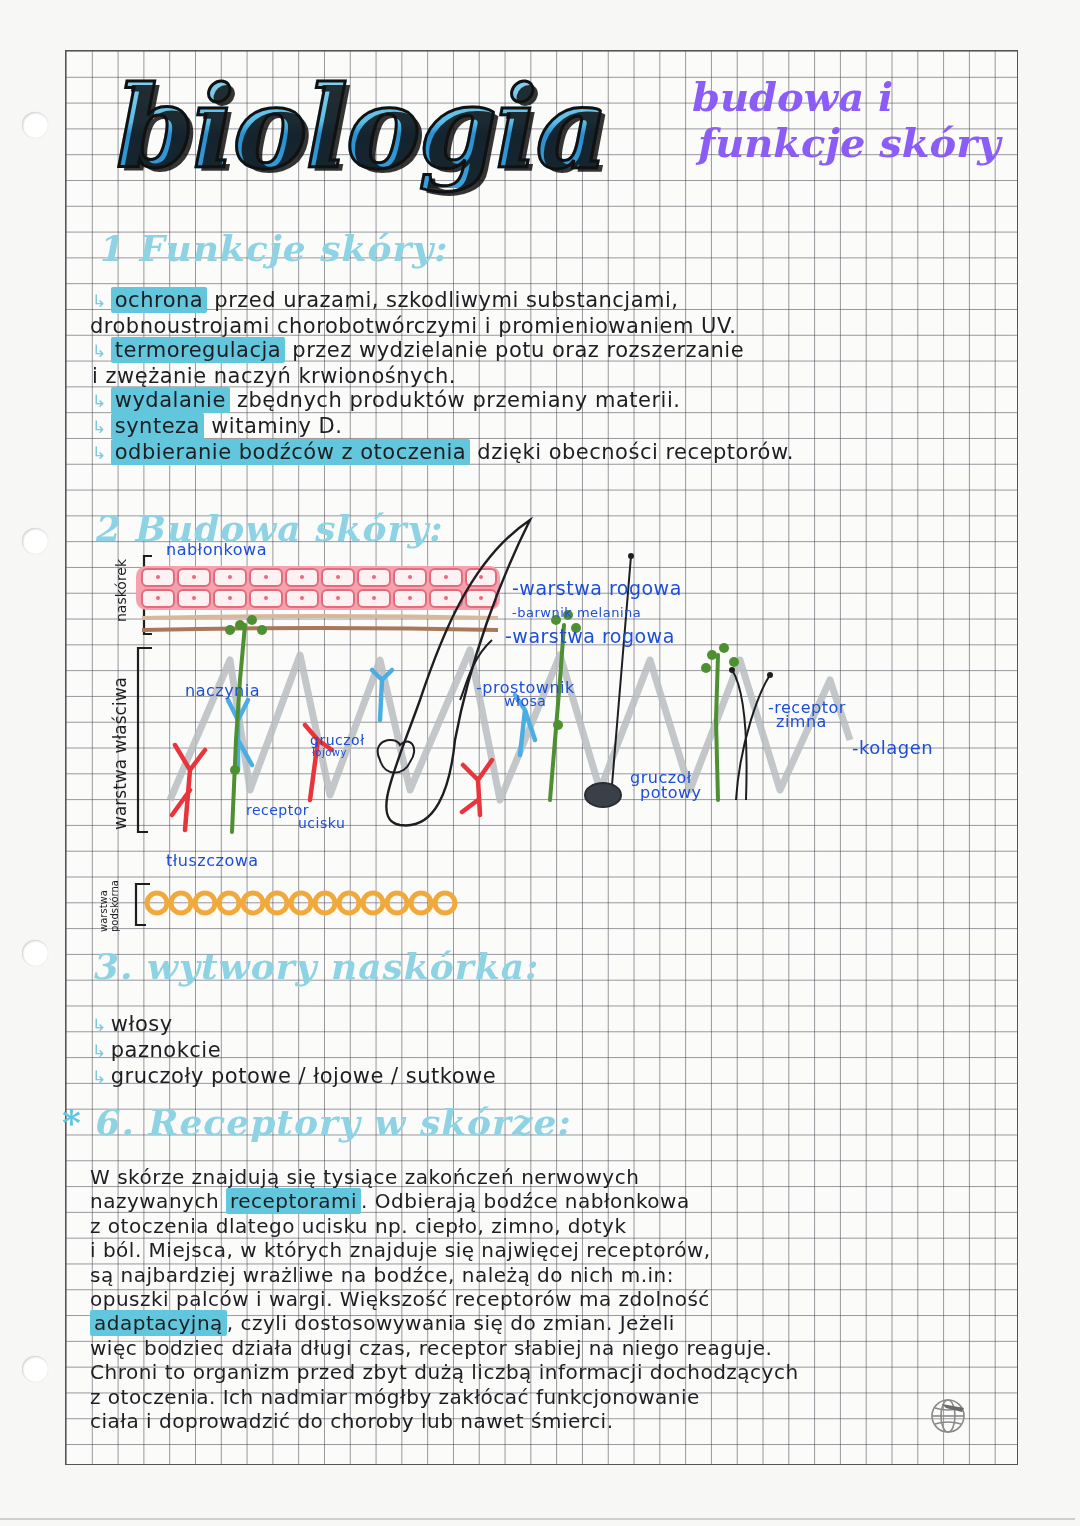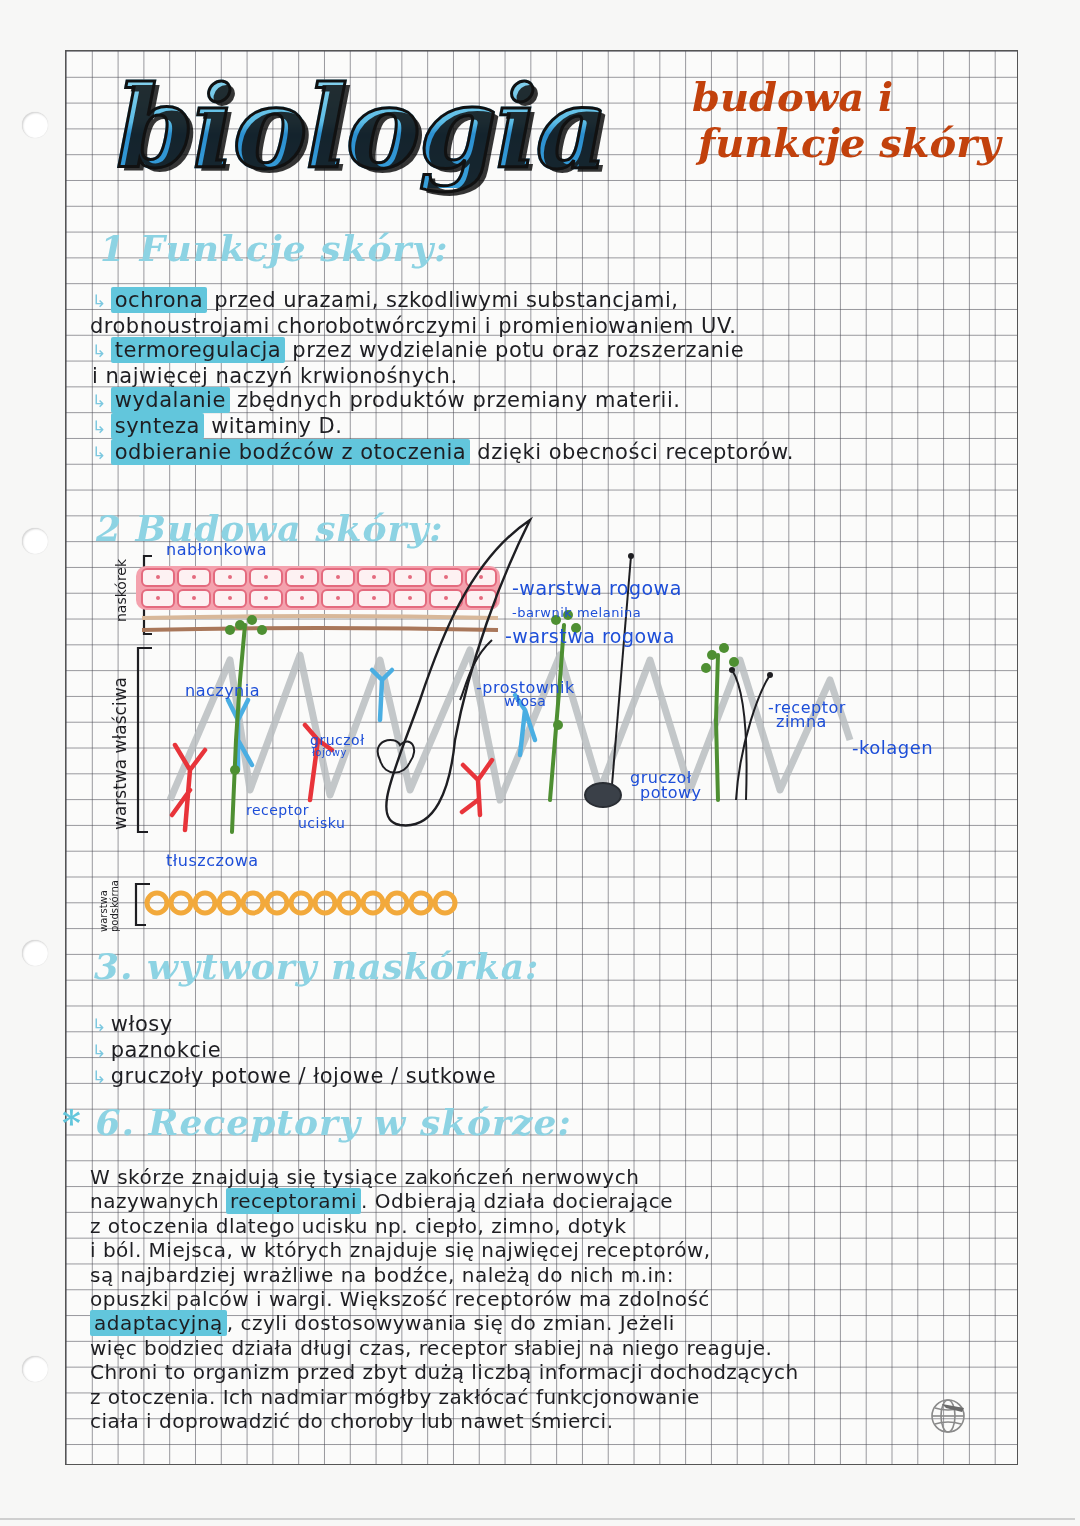--- a/index.html
+++ b/index.html
@@ -39,21 +39,21 @@
     background: linear-gradient(to bottom, #8fd6ee 0%, #5cbde6 45%, #2b8fd0 55%, #3aa2dc 100%);
     -webkit-background-clip: text; background-clip: text;
     -webkit-text-fill-color: transparent;
     -webkit-text-stroke: 3px #111;
     text-shadow: 5px 4px 0 rgba(17,17,17,0.85);
     margin-left: 18px;
   }
   .title-sub {
     position: absolute; left: 692px; top: 74px; width: 330px;
     font-family: "DejaVu Serif", serif; font-style: italic; font-weight: bold;
-    font-size: 40px; line-height: 46px; color: #c2410c; text-align: left;
+    font-size: 40px; line-height: 46px; color: #8b5cf6; text-align: left;
   }
   .title-sub .l2 { display: block; padding-left: 6px; }
   .section-h {
     position: absolute;
     font-family: "DejaVu Serif", serif; font-weight: bold; font-style: italic;
     font-size: 36px; line-height: 40px; color: #8dd3e3; letter-spacing: 1px;
   }
   .lines { position: absolute; left: 92px; font-size: 21px; line-height: 24.6px; white-space: nowrap; }
   .arrow { color: #7cc8e0; font-size: 17px; margin-right: 4px; }
   .hl { background: #62c6dc; padding: 1px 4px; border-radius: 2px; }
@@ -85,21 +85,21 @@
 
 <div class="section-h" style="left:100px; top:228px;">1 Funkcje skóry:</div>
 <div class="lines hand" style="top:288px;">
   <span class="dline" style="padding-left:0;">
     <span class="arrow">↳</span><span class="hl">ochrona</span> <span>przed urazami, szkodliwymi substancjami,</span>
   </span>
   <span class="dline" style="margin-left:-2px;">drobnoustrojami chorobotwórczymi i promieniowaniem UV.</span>
   <span class="dline">
     <span class="arrow">↳</span><span class="hl">termoregulacja</span> <span>przez wydzielanie potu oraz rozszerzanie</span>
   </span>
-  <span class="dline">i najwięcej naczyń krwionośnych.</span>
+  <span class="dline">i zwężanie naczyń krwionośnych.</span>
   <span class="dline">
     <span class="arrow">↳</span><span class="hl">wydalanie</span> <span>zbędnych produktów przemiany materii.</span>
   </span>
   <span class="dline">
     <span class="arrow">↳</span><span class="hl">synteza</span> <span>witaminy D.</span>
   </span>
   <span class="dline">
     <span class="arrow">↳</span><span class="hl">odbieranie bodźców z otoczenia</span> <span>dzięki obecności receptorów.</span>
   </span>
 </div>
@@ -260,21 +260,21 @@
   <span class="dline"><span class="arrow">↳</span><span>paznokcie</span></span>
   <span class="dline"><span class="arrow">↳</span><span>gruczoły potowe / łojowe / sutkowe</span></span>
 </div>
 
 <div class="section-h" style="left:62px; top:1102px;">
   <span style="color:#62c6dc;">*</span>
   <span>6. Receptory w skórze:</span>
 </div>
 <div class="para hand">
   <span class="dline"><span>W skórze znajdują się tysiące zakończeń nerwowych</span></span>
-  <span class="dline"><span>nazywanych </span><span class="hl">receptorami</span><span>. Odbierają działa docierające</span></span>
+  <span class="dline"><span>nazywanych </span><span class="hl">receptorami</span><span>. Odbierają bodźce nabłonkowa</span></span>
   <span class="dline"><span>z otoczenia dlatego ucisku np. ciepło, zimno, dotyk</span></span>
   <span class="dline"><span>i ból. Miejsca, w których znajduje się najwięcej receptorów,</span></span>
   <span class="dline"><span>są najbardziej wrażliwe na bodźce, należą do nich m.in:</span></span>
   <span class="dline"><span>opuszki palców i wargi. Większość receptorów ma zdolność</span></span>
   <span class="dline"><span class="hl">adaptacyjną</span><span>, czyli dostosowywania się do zmian. Jeżeli</span></span>
   <span class="dline"><span>więc bodziec działa długi czas, receptor słabiej na niego reaguje.</span></span>
   <span class="dline"><span>Chroni to organizm przed zbyt dużą liczbą informacji dochodzących</span></span>
   <span class="dline"><span>z otoczenia. Ich nadmiar mógłby zakłócać funkcjonowanie</span></span>
   <span class="dline"><span>ciała i doprowadzić do choroby lub nawet śmierci.</span></span>
 </div>

